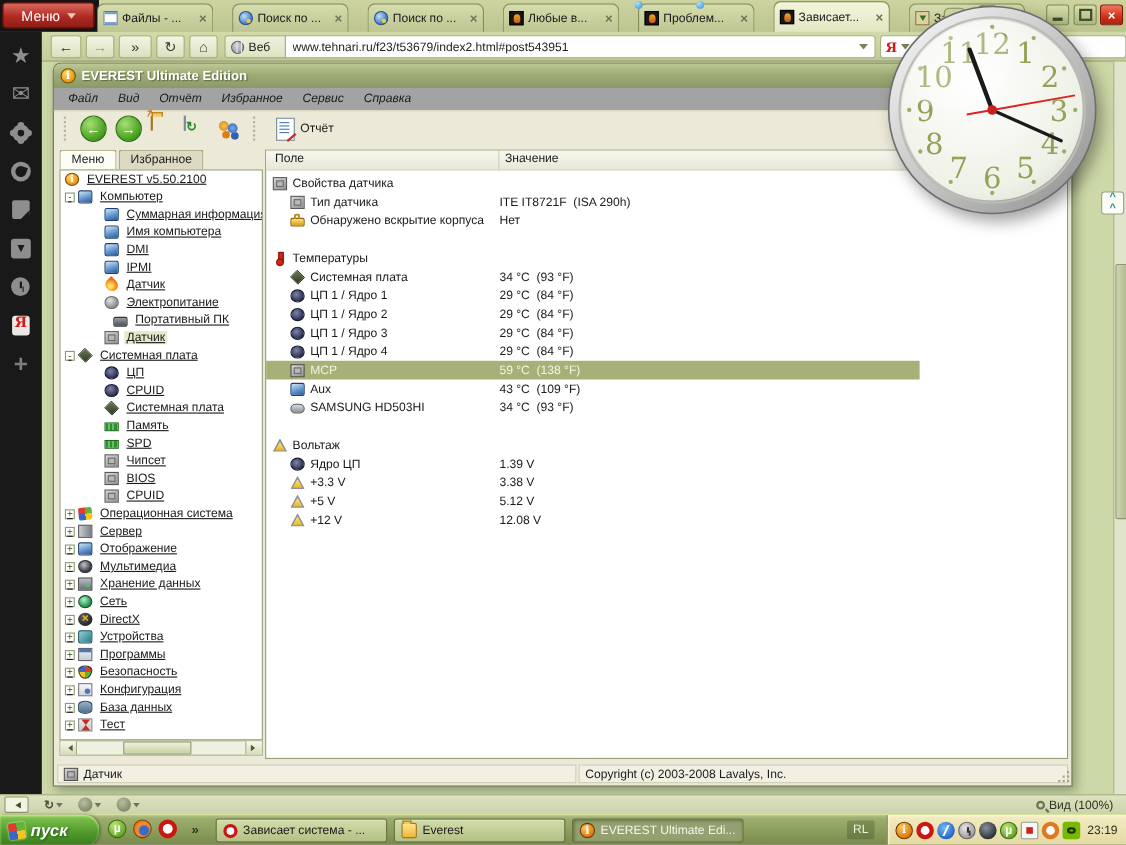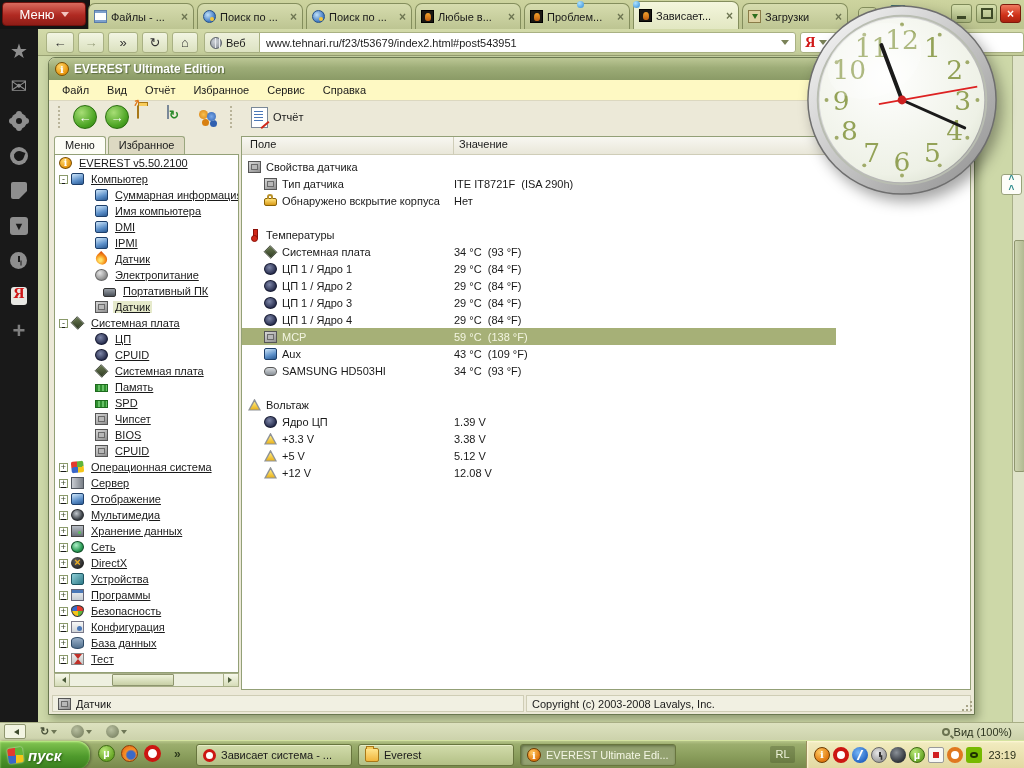--- a/index.html
+++ b/index.html
@@ -8,21 +8,21 @@
     background:#cdd8a8;}
   
   #tabstrip{position:absolute;left:0;top:0;width:1024px;height:29px;
     background:linear-gradient(#cdd49f,#bcc48f);}
   #menu-corner{position:absolute;left:0;top:0;width:90px;height:29px;background:#141414;}
   #opera-menu{position:absolute;left:2px;top:2px;width:84px;height:24px;border-radius:4px;
     background:linear-gradient(#d96a5e,#b02a22 55%,#8f1d17);border:1px solid #6e120e;
     color:#fff;font-size:13px;display:flex;align-items:center;justify-content:center;gap:6px;box-sizing:border-box;}
   #opera-menu .chev{width:0;height:0;border:4px solid transparent;border-top:5px solid #f3c5c0;margin-top:4px;}
   #tabs{position:absolute;left:88px;top:1px;height:28px;display:flex;}
-  .tab{width:106px;height:26px;margin-right:3px;margin-top:2px;box-sizing:border-box;
+  .tab{width:106px;height:26px;margin-right:17px;margin-top:2px;box-sizing:border-box;
     border:1px solid #848e5d;border-bottom:none;border-radius:7px 7px 0 0;
     background:linear-gradient(#d6dcae,#bdc592);display:flex;align-items:center;padding:0 5px;gap:4px;}
   .tab.active{background:linear-gradient(#f4f6dd,#e2e7c2);height:28px;margin-top:0;}
   .tab .lbl{flex:1;overflow:hidden;white-space:nowrap;}
   .tab .x{color:#6d7552;font-size:12px;font-weight:bold;}
   .fav{width:13px;height:13px;position:relative;flex:none;display:inline-block;box-sizing:border-box;}
   .fav.i-document{background:#fff;border:1px solid #5a7ca8;box-shadow:inset 0 -2px 0 #7da0cc,inset 0 2px 0 #7da0cc;}
   .fav.i-search{background:radial-gradient(circle at 35% 35%,#bfe0f8,#3d77c0 70%);border-radius:50%;border:1px solid #24508a;}
   .fav.i-search::after{content:"";position:absolute;right:1px;bottom:1px;width:4px;height:4px;border-radius:50%;background:#f2c63a;}
   .fav.i-forum{background:#191613;border:1px solid #000;}
@@ -88,22 +88,22 @@
   #totop-btn{position:absolute;left:1001px;top:174px;width:21px;height:21px;background:#fdfdf8;border:1px solid #9aa27c;border-radius:3px;
     color:#2e8a8a;font-weight:bold;text-align:center;line-height:10px;font-size:10px;box-sizing:border-box;}
   
   #ew{position:absolute;left:48px;top:57px;width:927px;height:658px;background:#ece9d8;
     border:1px solid #6a7850;border-radius:7px 7px 0 0;box-shadow:3px 4px 10px rgba(20,30,10,.35);box-sizing:border-box;}
   #ew-title{position:absolute;left:0;top:0;right:0;height:22px;border-radius:6px 6px 0 0;
     background:linear-gradient(#bcc795,#9dac77 45%,#8a9a66);display:flex;align-items:center;gap:5px;padding-left:6px;}
   #ew-title .ttl{color:#fff;font-weight:bold;font-size:12px;text-shadow:1px 1px 1px #5a6a3e;}
   .info-orb{width:14px;height:14px;border-radius:50%;background:radial-gradient(circle at 35% 30%,#ffd76a,#e8960f 70%);
     border:1px solid #7a4e00;color:#fff;font:bold 10px "DejaVu Serif",serif;text-align:center;line-height:14px;box-sizing:border-box;}
-  #ew-menu{position:absolute;left:0;top:22px;right:0;height:20px;background:#fef9c3;border-bottom:1px solid #dcd8c0;
-    display:flex;align-items:center;padding-left:4px;}
+  #ew-menu{position:absolute;left:0;top:22px;right:0;height:20px;background:#a3a3a3;border-bottom:1px solid #dcd8c0;
+    display:flex;align-items:center;padding-left:4px;font-style:italic;}
   #ew-menu span{padding:2px 9px;}
   #ew-tool{position:absolute;left:0;top:42px;right:0;height:34px;display:flex;align-items:center;gap:8px;padding-left:6px;}
   .grip{width:2px;height:22px;border-left:2px dotted #b9b49a;margin:0 3px;}
   .tb-circle{width:24px;height:24px;border-radius:50%;border:1px solid #2a6e10;color:#fff;font-weight:bold;font-size:13px;
     text-align:center;line-height:23px;background:radial-gradient(circle at 35% 30%,#a8de76,#4aa322 65%,#2e7a12);box-sizing:border-box;}
   .tb-sq{width:22px;height:22px;position:relative;}
   .tb-folder{background:linear-gradient(#ffe48a,#f0b53c);border:1px solid #a87818;border-radius:2px;width:19px;height:13px;margin-top:6px;position:relative;}
   .tb-folder::before{content:"";position:absolute;left:0;top:-4px;width:8px;height:3px;background:#f8cc5a;border:1px solid #a87818;border-bottom:none;}
   .tb-folder::after{content:"➜";position:absolute;right:-2px;top:-9px;color:#e07818;font-size:10px;transform:rotate(-60deg);}
   .tb-page{width:15px;height:19px;background:#fff;border:1px solid #7a8898;margin:1px auto;position:relative;}

